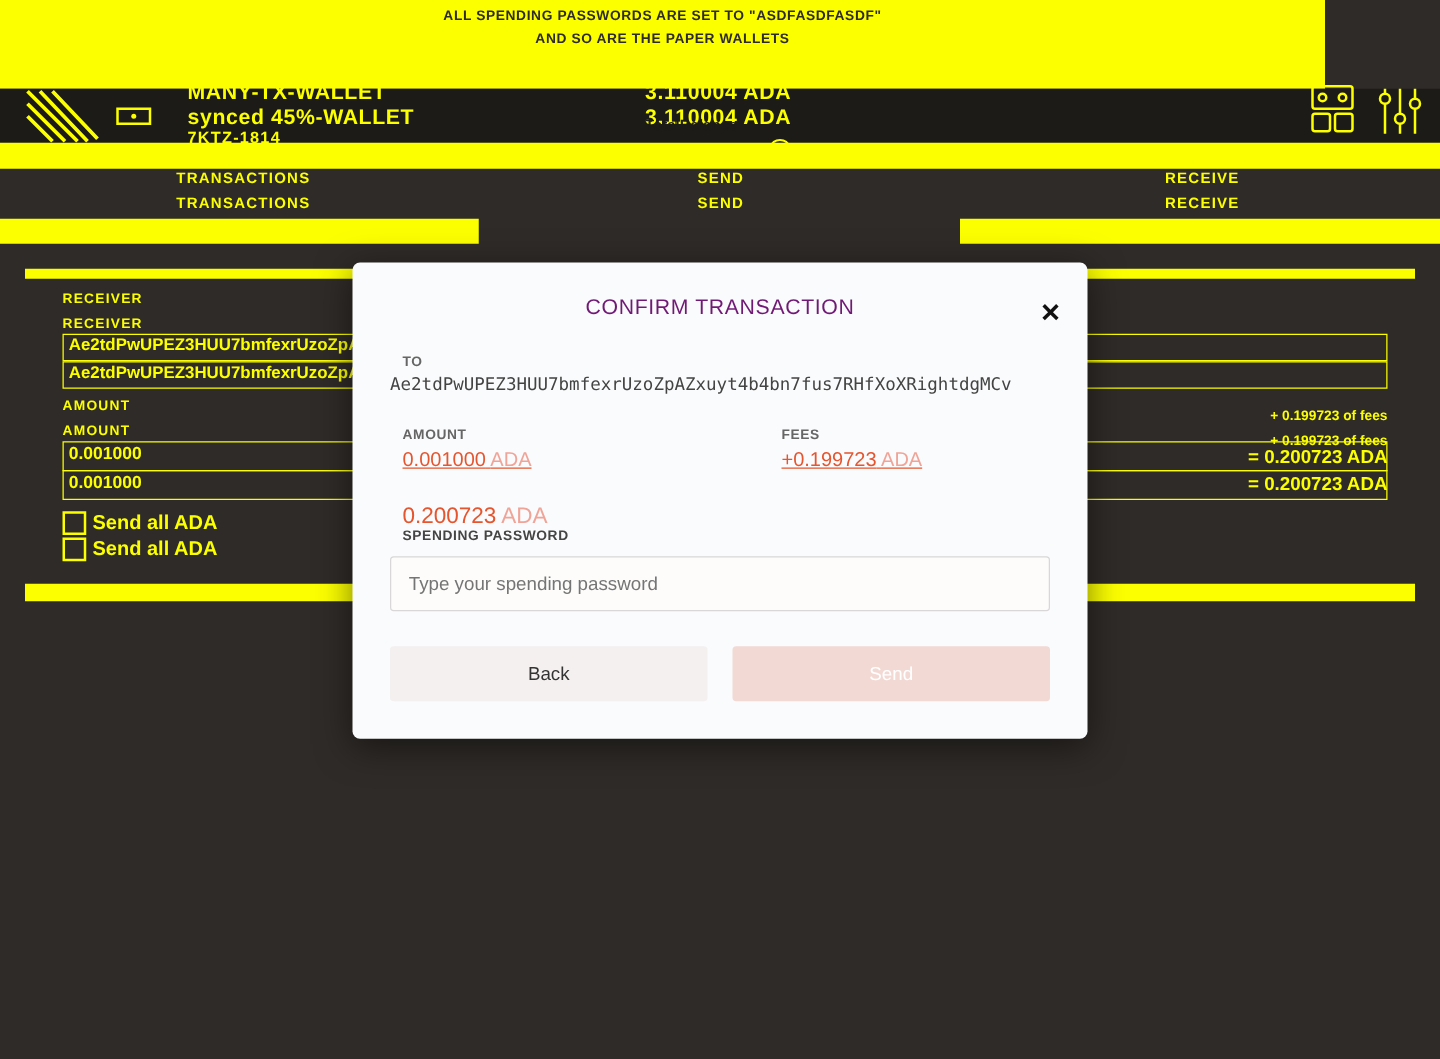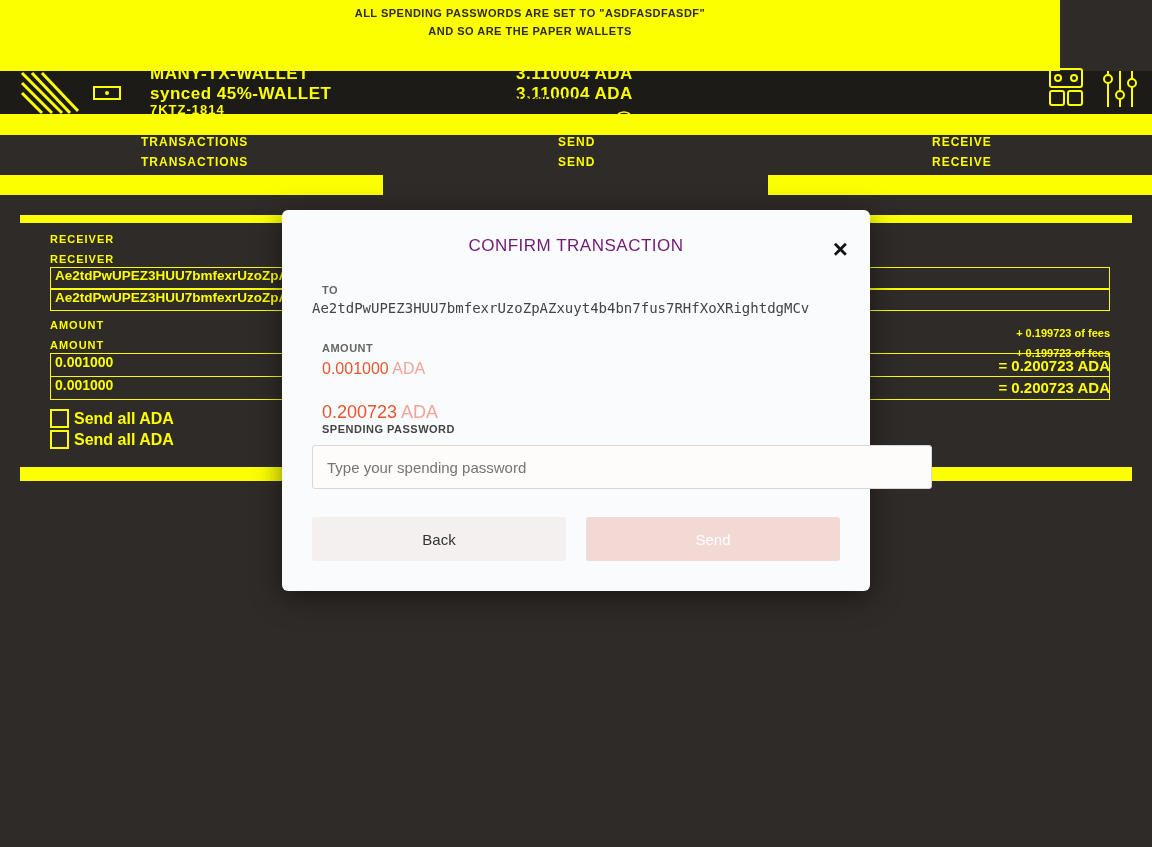--- a/index.html
+++ b/index.html
@@ -109,28 +109,28 @@
   }
   .modal-title { text-align:center; font-size:17px; font-weight:400; color:#701a75; letter-spacing:0.5px;}
   .close-x { position:absolute; right:22px; top:24px; font-size:26px; color:#111; cursor:pointer; font-weight:600;}
   .m-lbl   { font-size:11px; font-weight:700; color:#666; letter-spacing:0.5px; margin-top:30px;}
   .m-lbl.first { margin-top:28px; margin-left:10px;}
   .addr    { font-family:"Menlo",monospace; font-size:14px; color:#444; margin-top:4px; white-space:nowrap; overflow:hidden;}
   .row-two { display:flex; margin-top:26px; }
   .row-two > div { margin-left:10px; }
   .row-two > div:nth-child(2){ margin-left:200px;}
   .sub-lbl { font-size:11px; font-weight:700; color:#666; letter-spacing:0.5px;}
-  .amount-v{ font-size:16px; color:#e5552f; margin-top:6px;}
+  .amount-v{ font-size:16px; color:#e5552f; margin-top:6px;text-decoration:underline;}
   .amount-v .cur{ color:#f0a498;}
   .m-total { margin-left:10px; margin-top:24px; }
   .total-v { font-size:18px; color:#e5552f; margin-top:6px; font-weight:500;}
   .total-v .cur{ color:#f0a498;}
   .sp-lbl  { font-size:11px; font-weight:700; color:#444; letter-spacing:0.5px; margin-left:10px;}
   .sp-input{
-    display:block; width:620px; margin:10px auto 0 auto;
+    display:block; width:528px; margin:10px auto 0 auto;
     height:44px; border:1px solid #d9d7d7; background:#fdfcfb;
     border-radius:3px; font-size:15px; color:#888; padding:0 14px;
   }
   .btn-row { display:flex; gap:20px; margin-top:28px;}
   .btn     { flex:1; height:44px; border:none; border-radius:3px; font-size:15px; font-weight:500; cursor:pointer;}
   .btn-back{ background:#f4f0ef; color:#333;}
   .btn-send{ background:#f2d9d4; color:#fff;}
 </style>
 </head>
 <body>
@@ -251,20 +251,26 @@
     <div class="m-lbl first">TO</div>
     <div class="addr">Ae2tdPwUPEZ3HUU7bmfexrUzoZpAZxuyt4b4bn7fus7RHfXoXRightdgMCv</div>
 
     <div class="row-two">
       <div>
         <div class="sub-lbl">AMOUNT</div>
         <div class="amount-v">
           <span>0.001000</span> <span class="cur">ADA</span>
         </div>
       </div>
+      <div>
+        <div class="sub-lbl">FEES</div>
+        <div class="amount-v">
+          <span>+0.199723</span> <span class="cur">ADA</span>
+        </div>
+      </div>
     </div>
 
     <div class="m-total">
       <div class="total-v">
         <span>0.200723</span> <span class="cur">ADA</span>
       </div>
     </div>
 
     <div class="sp-lbl">SPENDING PASSWORD</div>
     <input class="sp-input" type="password" placeholder="Type your spending password" style="">

